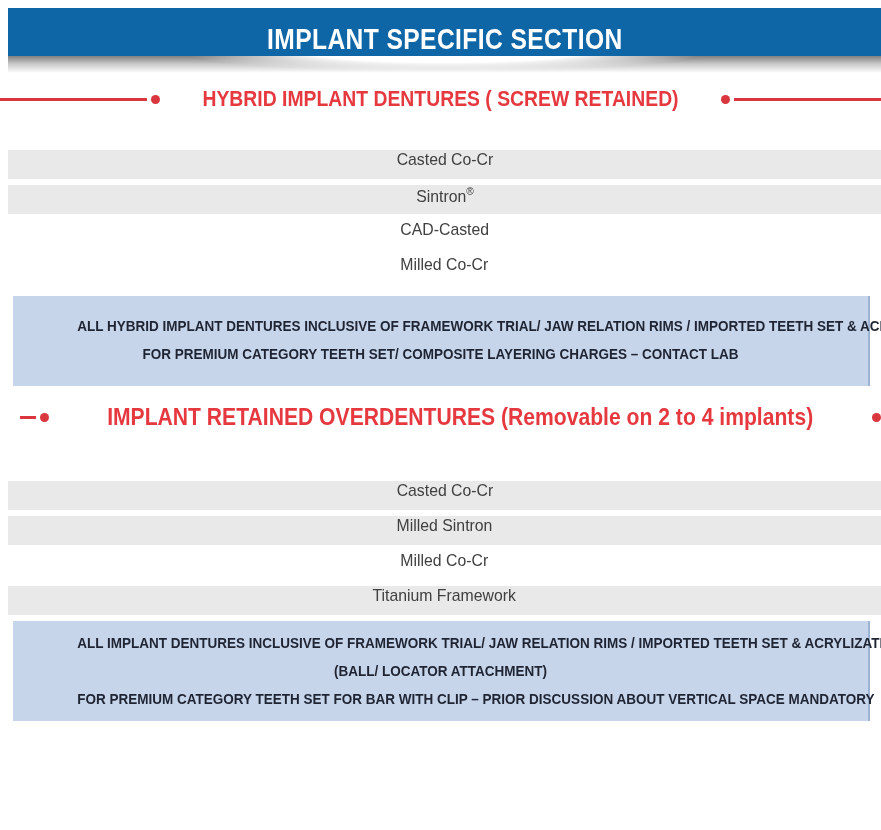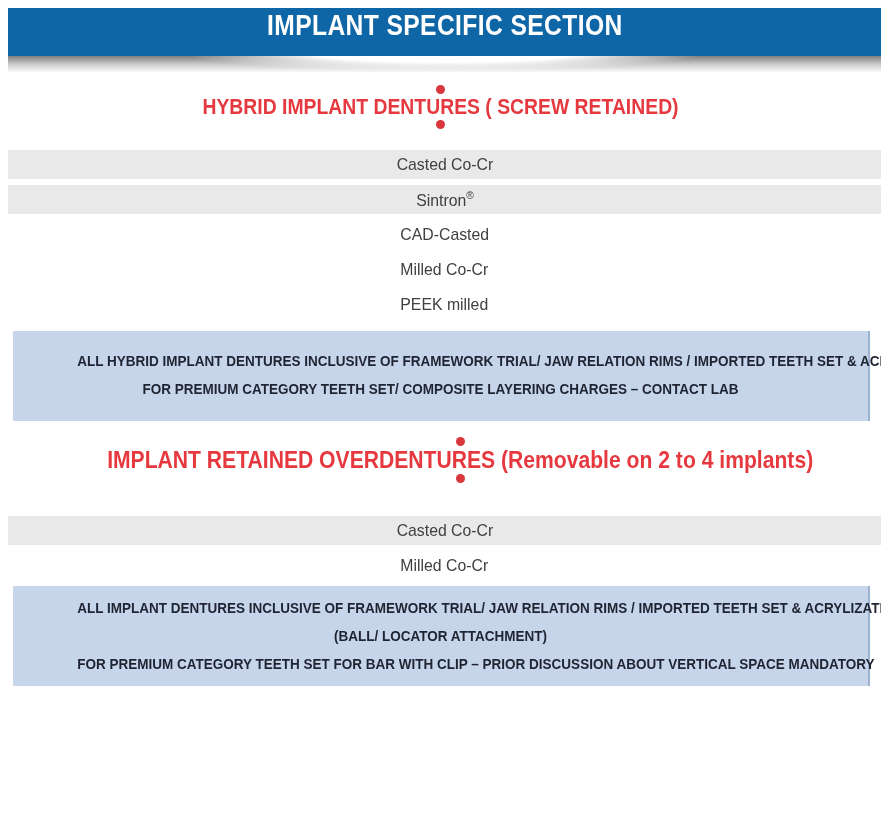--- a/index.html
+++ b/index.html
@@ -8,56 +8,55 @@
     width:881px;height:830px;
     overflow:hidden;
     font-family:"Liberation Sans",sans-serif;
     background:#fff;
   }
   
   .header-bar{
     margin:8px 0 0 8px;
     height:48px;
     background:#0e66a7;
-    display:flex;align-items:flex-start;justify-content:center;
+    display:flex;align-items:flex-end;justify-content:center;
   }
   .header-title{
     color:#fff;font-weight:bold;font-size:30px;
     letter-spacing:.5px;white-space:nowrap;
     transform:scaleX(.82);transform-origin:center;
   }
   .header-shadow{
     height:20px;margin:0 0 0 8px;
     background:
       radial-gradient(ellipse 42% 120% at 50% -10%, #ffffff 35%, rgba(255,255,255,0) 70%),
       linear-gradient(to bottom, #808080 0%, #c9c9c9 40%, #ffffff 85%);
   }
   
   .section-heading{
     display:flex;align-items:center;
     width:100%;
-    flex-direction:column;
   }
   .hline{flex:1;height:3px;background:#d9363e;}
   .dot{width:9px;height:9px;border-radius:50%;background:#d9363e;flex:0 0 auto;margin:0 4px;}
   .heading-text{
     color:#e6393f;font-weight:bold;white-space:nowrap;
     padding:0 6px;margin:0;
     transform:scaleX(.88);transform-origin:center;
   }
   .heading-1 .heading-text{font-size:22px;}
   .heading-2 .heading-text{font-size:24px;}
   .heading-1{margin-top:9px;height:28px;}
   .heading-2{margin-top:16px;height:30px;padding-left:20px;}
   
   .rows-1{margin-top:37px;}
   .rows-2{margin-top:49px;}
   .row{
     height:29px;margin:0 0 6px 8px;
-    display:flex;align-items:center;justify-content:center;
+    display:flex;justify-content:center;
   }
   .row.alt{background:#e9e9e9;}
   .row-text{
     font-size:17px;color:#404040;white-space:nowrap;
     transform:scaleX(.93);transform-origin:center;
   }
   .row-text sup{font-size:11px;}
   
   .note{
     background:#c7d5ea;
@@ -101,23 +100,20 @@
 
   <div class="row">
     <span class="row-text">CAD-Casted</span>
   </div>
 
   <div class="row">
     <span class="row-text">Milled Co-Cr</span>
   </div>
 
 
-  <div class="row">
-    <span class="row-text">PEEK milled</span>
-  </div>
 </div>
     <div class="note note-1">
   <div class="note-line">ALL HYBRID IMPLANT DENTURES INCLUSIVE OF FRAMEWORK TRIAL/ JAW RELATION RIMS / IMPORTED TEETH SET &amp; ACRYLIZATION</div>
 
   <div class="note-line">FOR PREMIUM CATEGORY TEETH SET/ COMPOSITE LAYERING CHARGES – CONTACT LAB</div>
 </div>
   </section>
 
   <section>
     <div class="section-heading heading-2">
@@ -126,25 +122,31 @@
       <h2 class="heading-text">IMPLANT RETAINED OVERDENTURES (Removable on 2 to 4 implants)</h2>
       <span class="dot"></span>
       <span class="hline"></span>
     </div>
     <div class="rows rows-2">
   <div class="row alt">
     <span class="row-text">Casted Co-Cr</span>
   </div>
 
 
+  <div class="row alt">
+    <span class="row-text">Milled Sintron</span>
+  </div>
 
   <div class="row">
     <span class="row-text">Milled Co-Cr</span>
   </div>
 
+  <div class="row alt">
+    <span class="row-text">Titanium Framework</span>
+  </div>
 </div>
     <div class="note note-2">
   <div class="note-line">ALL IMPLANT DENTURES INCLUSIVE OF FRAMEWORK TRIAL/ JAW RELATION RIMS / IMPORTED TEETH SET &amp; ACRYLIZATION</div>
 
   <div class="note-line">(BALL/ LOCATOR ATTACHMENT)</div>
 
   <div class="note-line">FOR PREMIUM CATEGORY TEETH SET FOR BAR WITH CLIP – PRIOR DISCUSSION ABOUT VERTICAL SPACE MANDATORY</div>
 </div>
   </section>
 

